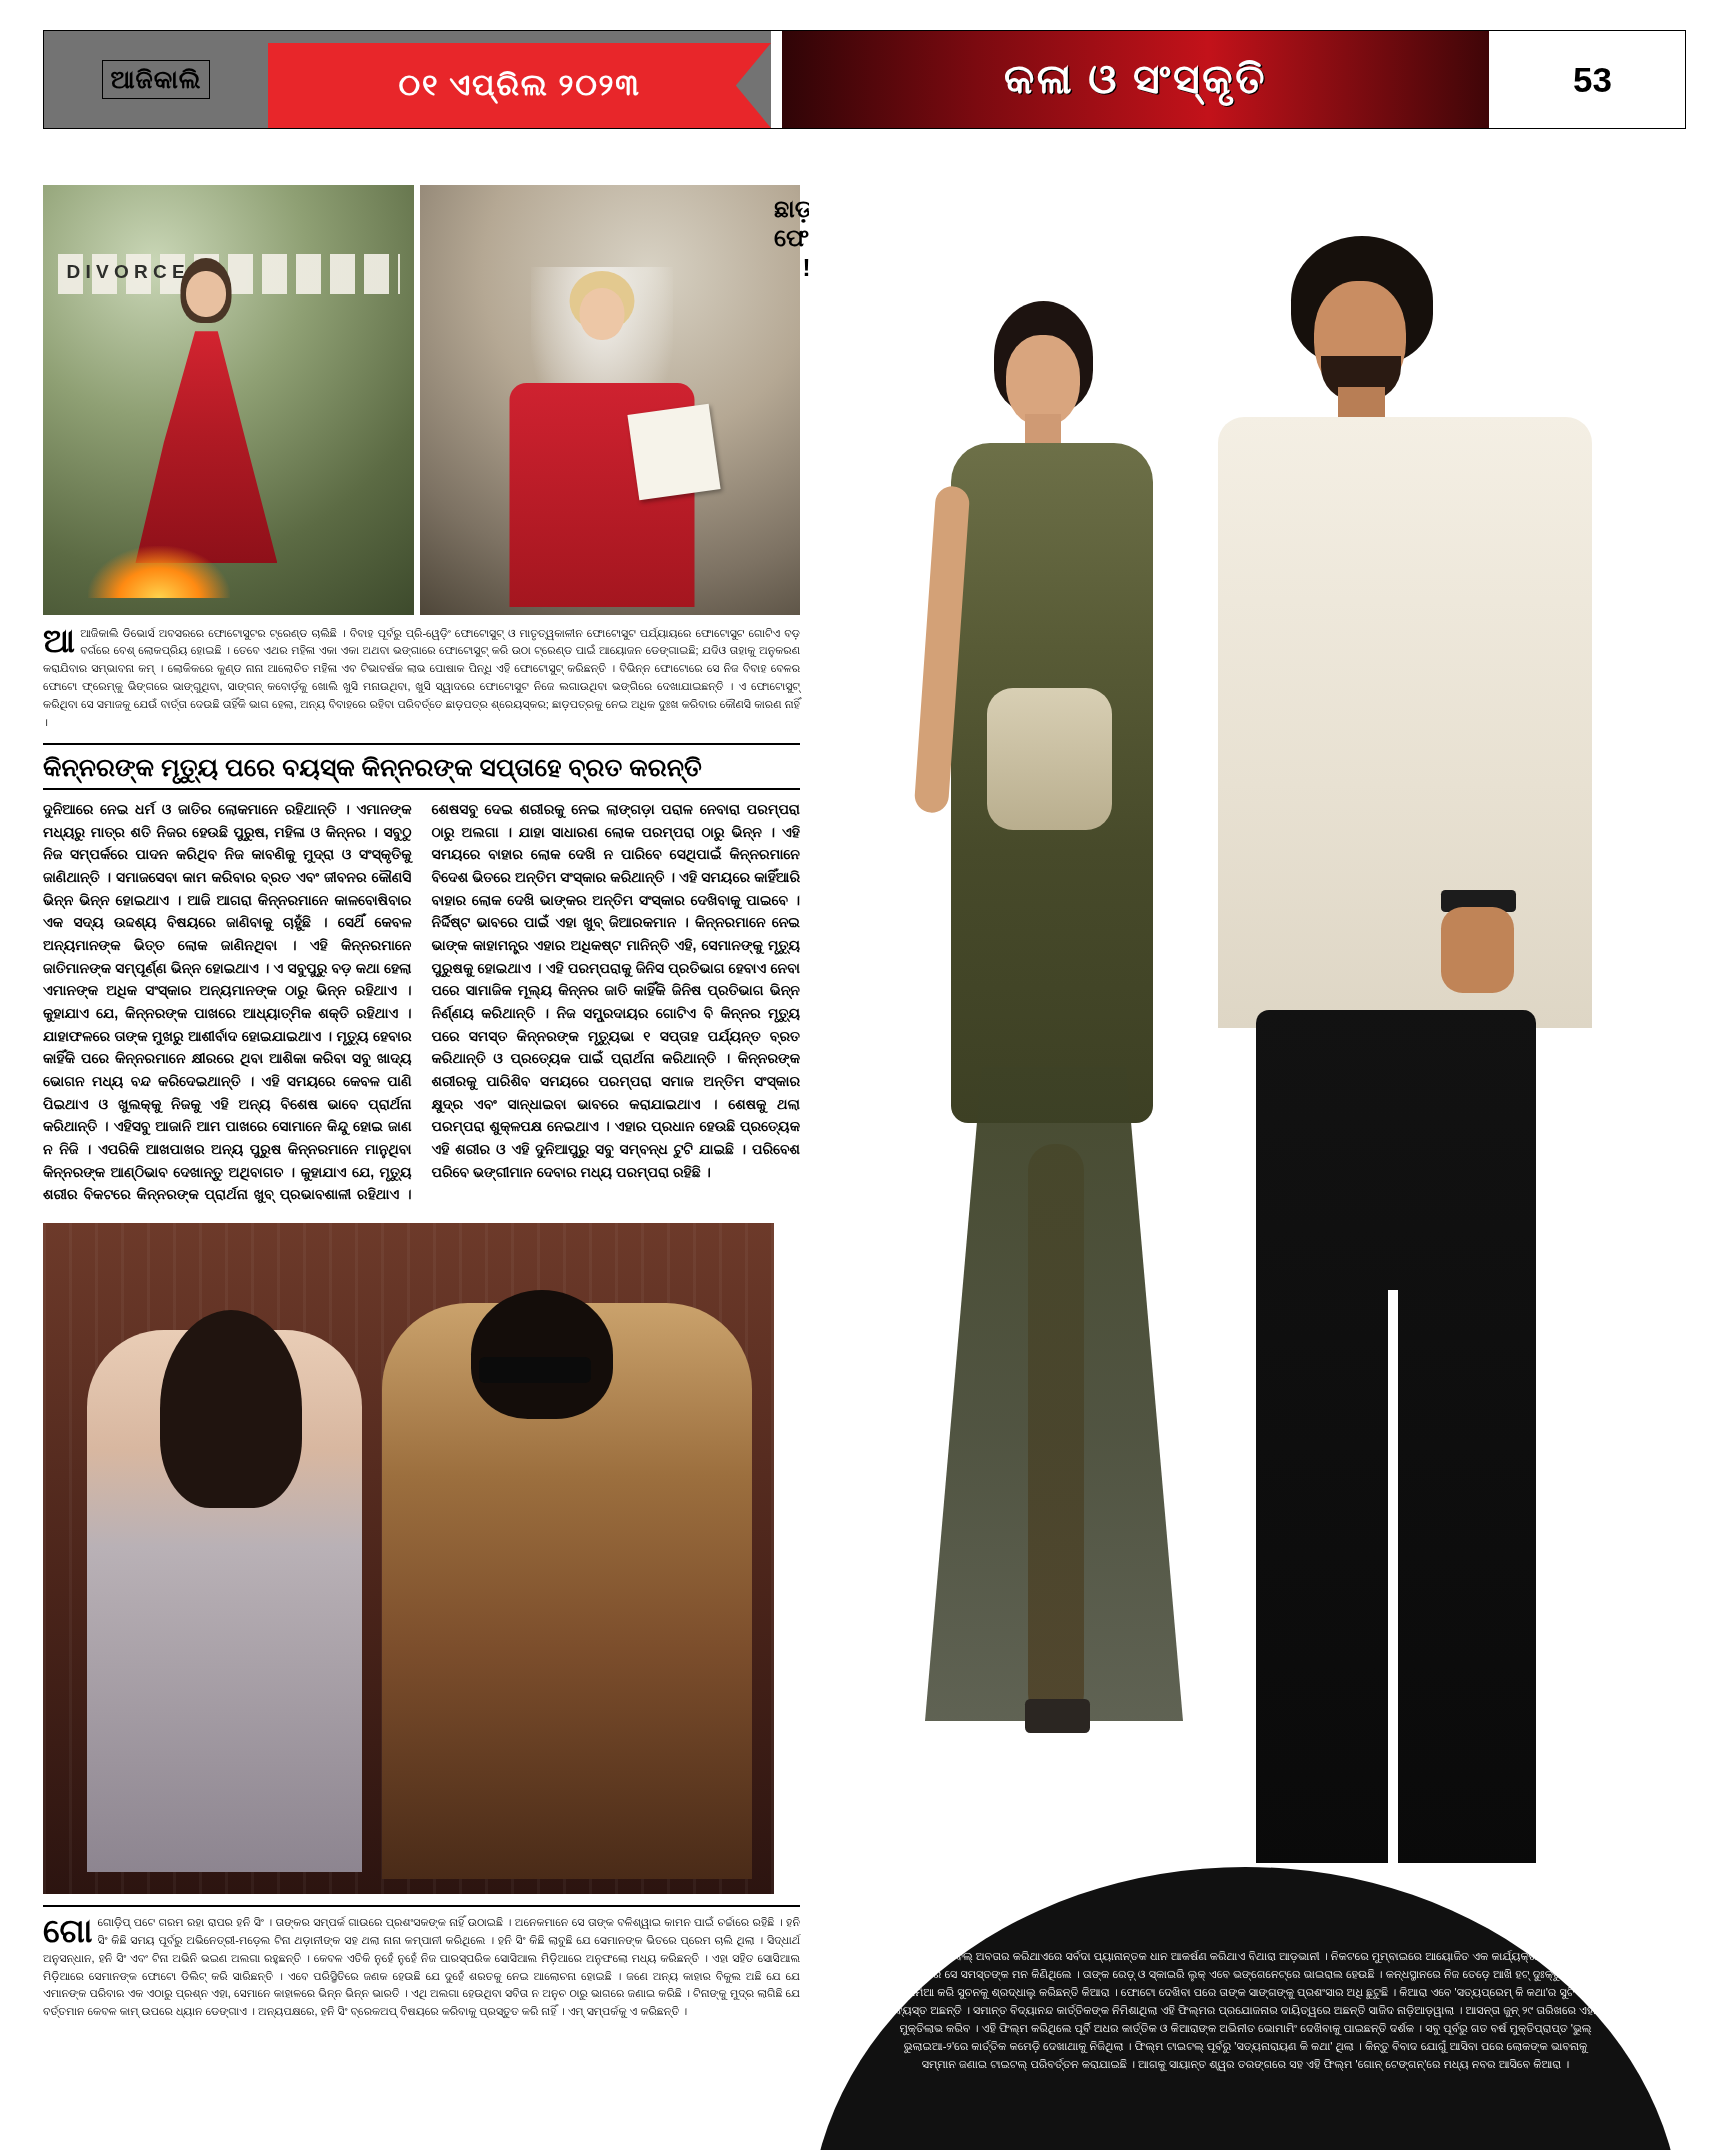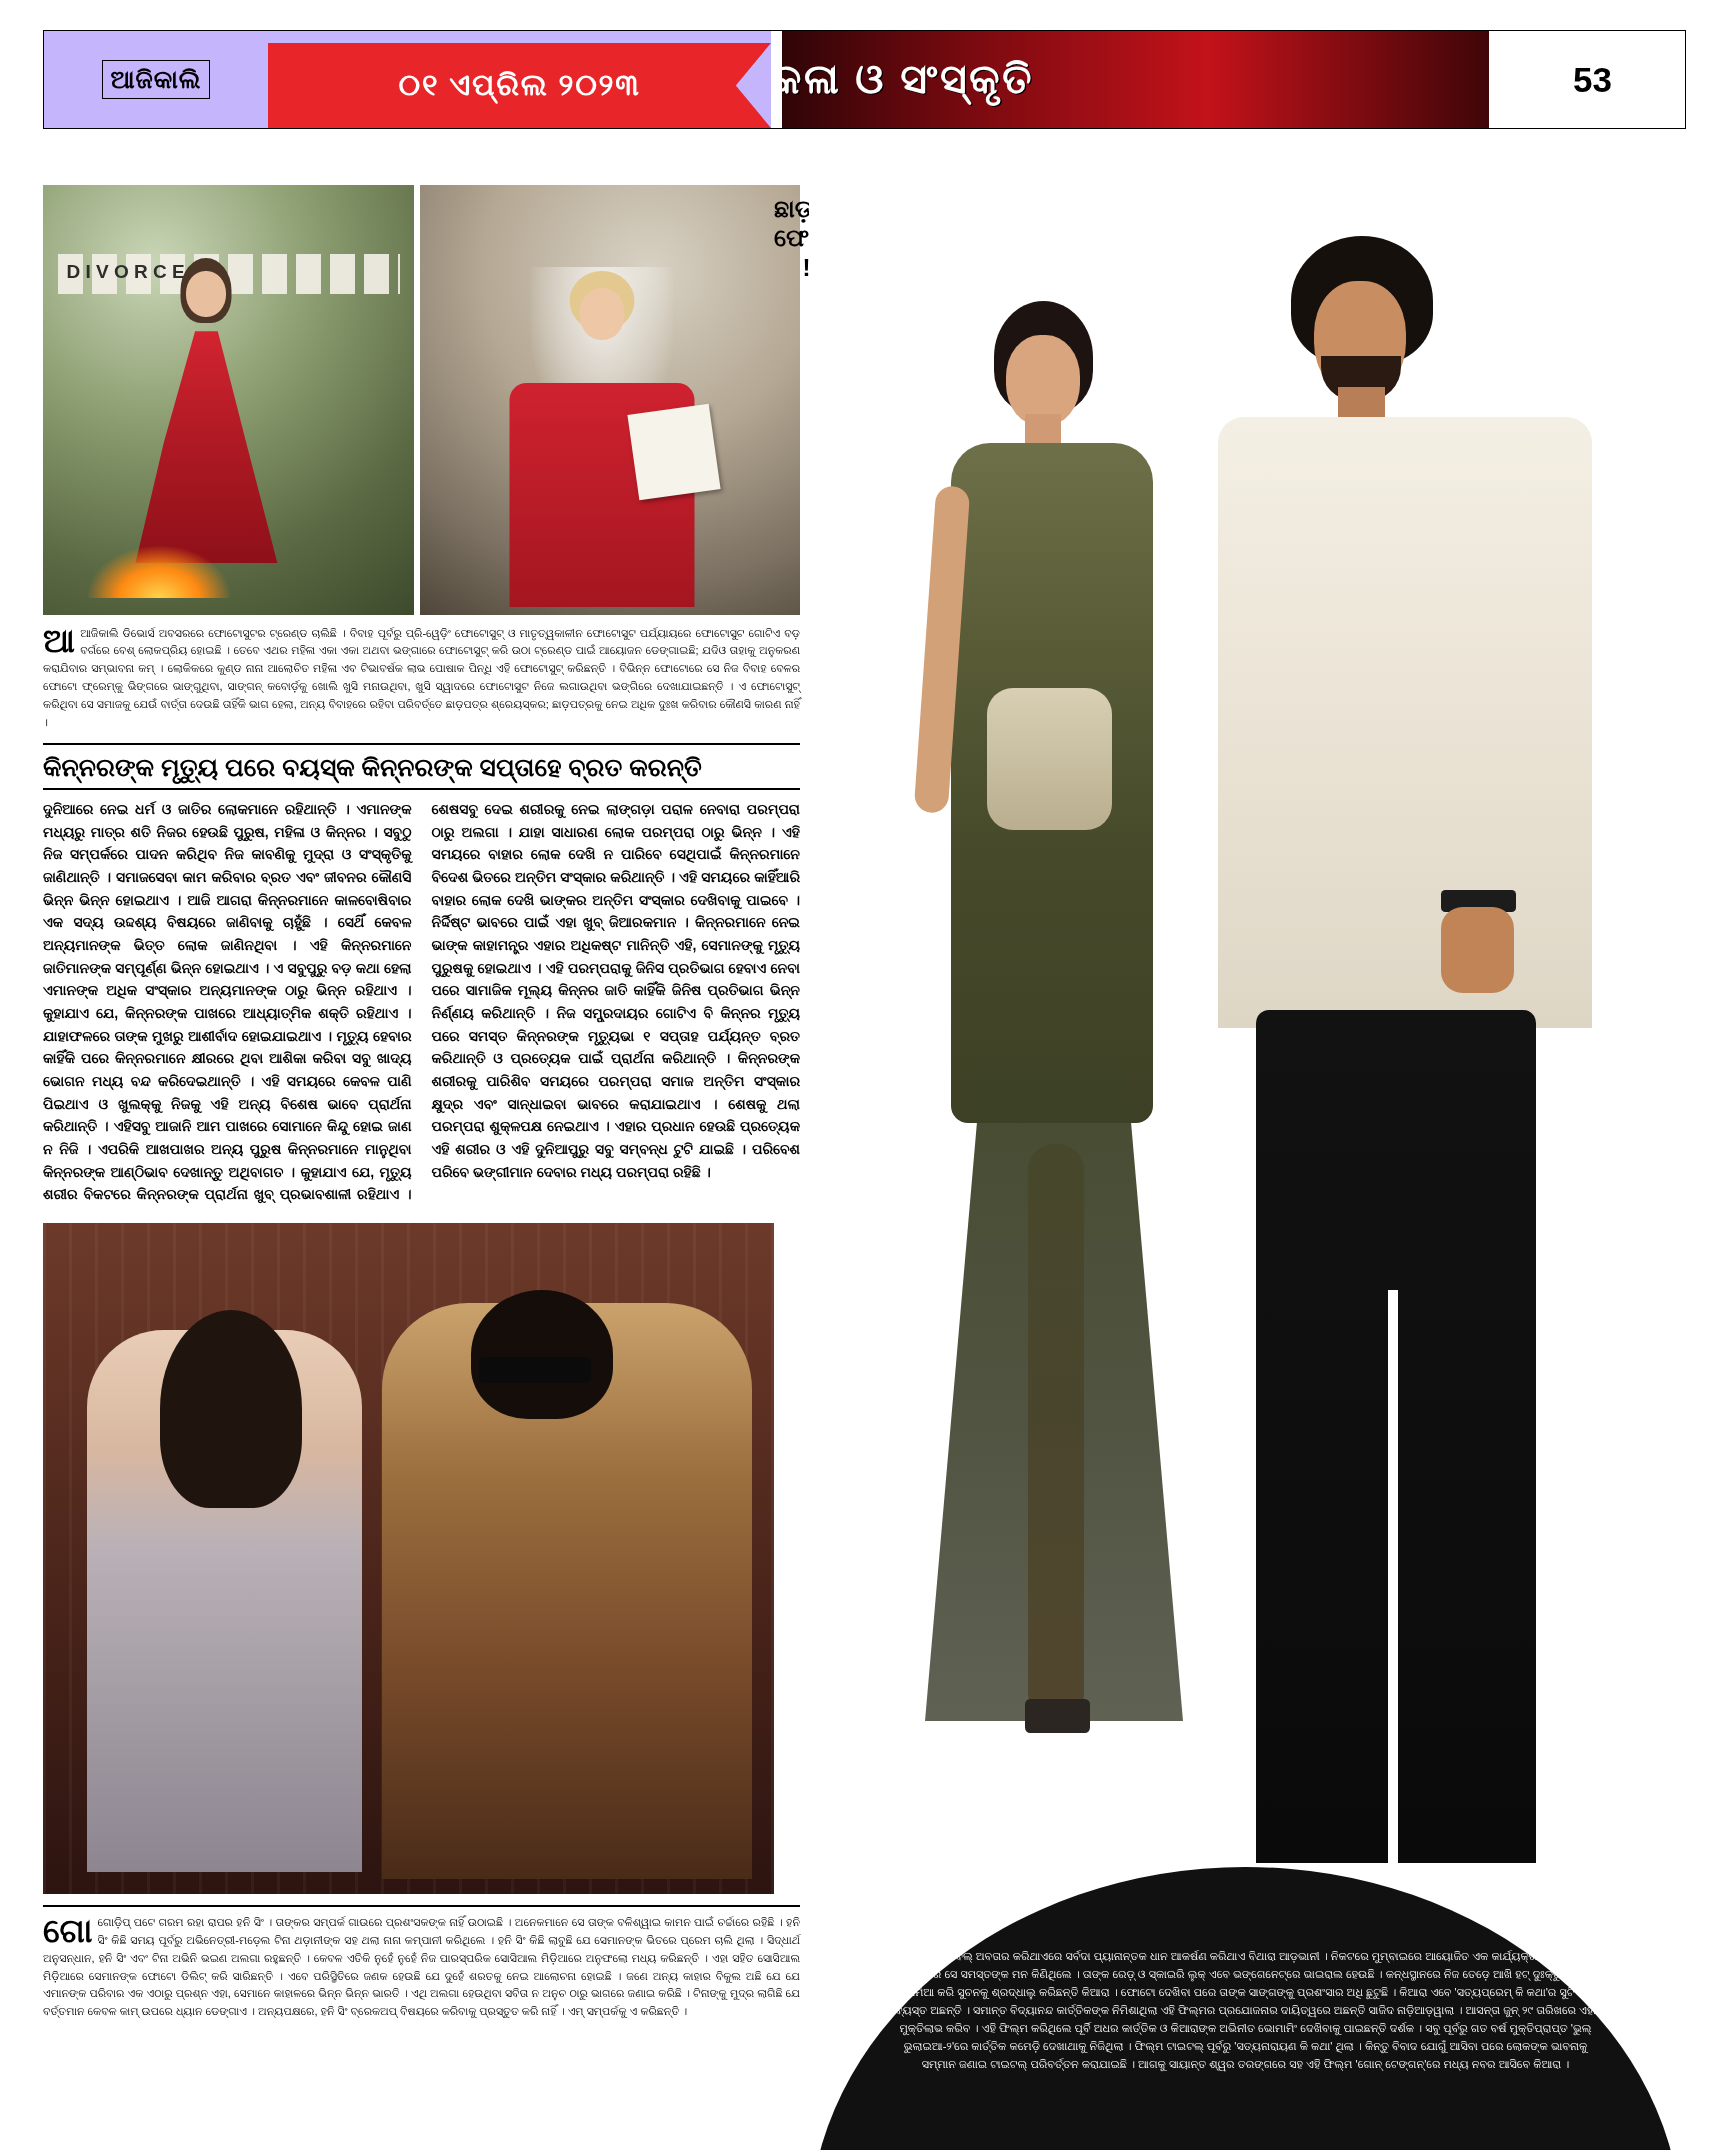--- a/index.html
+++ b/index.html
@@ -1,24 +1,24 @@
 <!DOCTYPE html>
 <html style="font-size:6.9px"><head>
 <meta charset="utf-8">
 <style>
   html,body{margin:0;padding:0;background:#ffffff;}
   body{width:1727px;height:2667px;position:relative;font-family:"Liberation Sans",sans-serif;color:#000;}
 
   
-  .masthead{position:absolute;left:43px;top:30px;width:1643px;height:99px;border:1.7px solid #000;box-sizing:border-box;background:#c4b5fd;display:flex;align-items:stretch;}
+  .masthead{position:absolute;left:43px;top:30px;width:1643px;height:99px;border:1.7px solid #000;box-sizing:border-box;background:#737373;display:flex;align-items:stretch;}
   .mh-logo{width:224px;display:flex;align-items:center;justify-content:center;}
   .mh-logo-box{border:1.7px solid #000;padding:3.4px 7.7px;font-size:25px;font-weight:bold;letter-spacing:0.9px;}
   .mh-date{flex:0 0 503px;background:#e8262a;color:#fff;display:flex;align-items:center;justify-content:center;font-size:30px;font-weight:bold;letter-spacing:1.7px;
     clip-path:polygon(0 0,100% 0,93% 50%,100% 100%,0 100%);margin-top:12px;}
-  .mh-title{flex:1;background:linear-gradient(90deg,#2b0406 0%,#7b0a10 28%,#c3121a 60%,#3a0507 100%);color:#fff;display:flex;align-items:center;justify-content:flex-start;position:relative;}
+  .mh-title{flex:1;background:linear-gradient(90deg,#2b0406 0%,#7b0a10 28%,#c3121a 60%,#3a0507 100%);color:#fff;display:flex;align-items:center;justify-content:center;position:relative;}
   .mh-title span{font-size:41px;font-weight:bold;letter-spacing:2.6px;text-shadow:1.3px 1.3px 0 #000;}
   .mh-title:before{content:"";position:absolute;left:0;top:0;bottom:0;width:11.2px;background:#fff;}
   .mh-title:after{content:"";position:absolute;right:0;top:0;bottom:0;width:11.2px;background:#fff;}
   .mh-page{width:185px;display:flex;align-items:center;justify-content:center;font-size:35px;font-weight:bold;background:#fff;}
 
   
   .odia{font-family:"Liberation Sans",sans-serif;}
   .body-col{font-size:14px;line-height:1.62;text-align:justify;font-weight:bold;}
   .hdline{font-size:25px;font-weight:bold;line-height:1.25;}
   .rule{height:2.2px;background:#000;}

